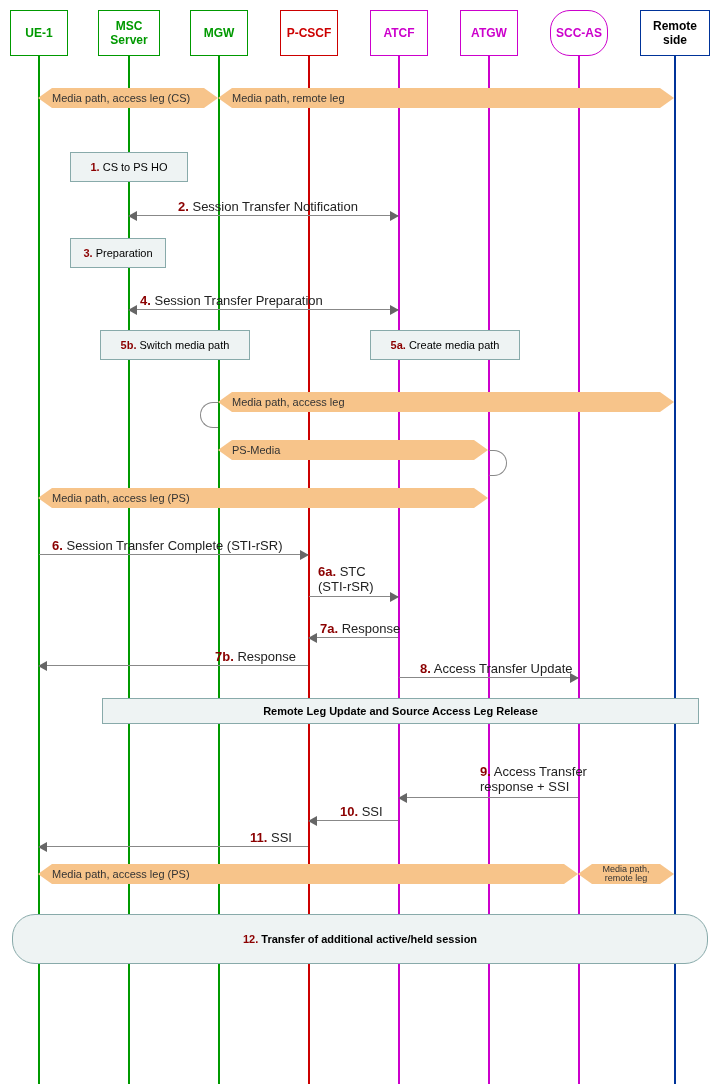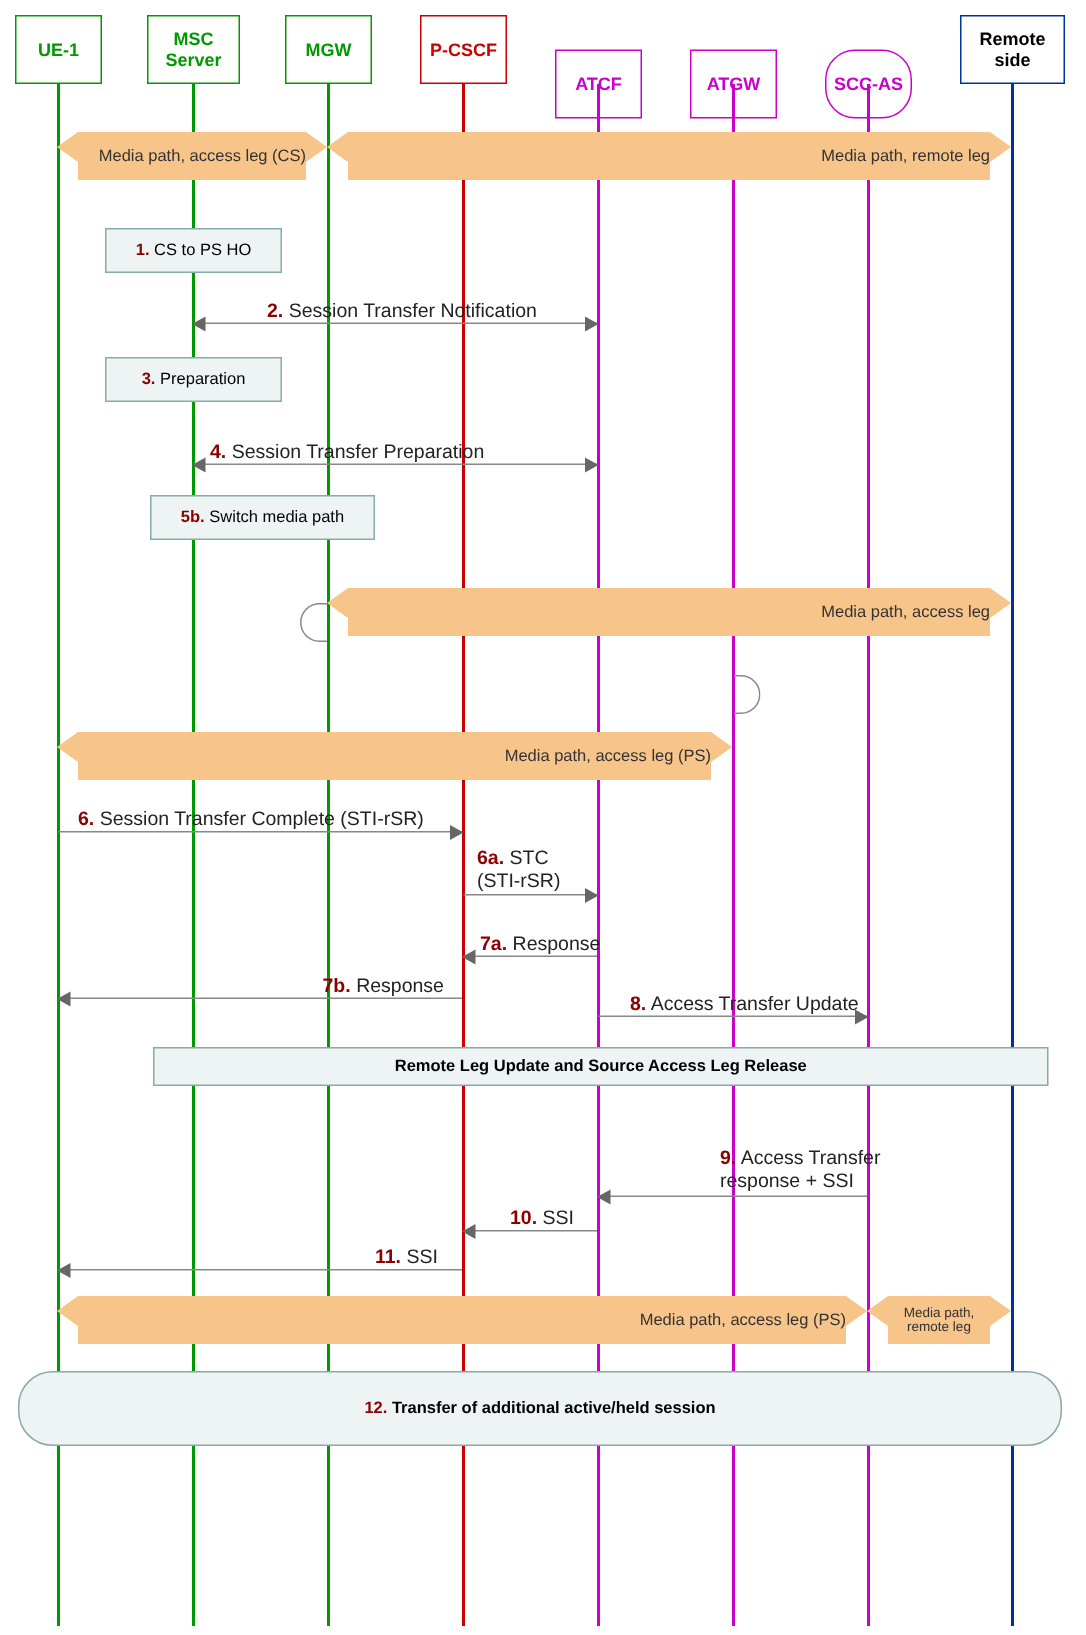--- a/index.html
+++ b/index.html
@@ -30,36 +30,36 @@
     line-height: 1.2;
   }
   .lifeline {
     position: absolute;
     top: 56px;
     bottom: 6px;
     width: 2px;
   }
   .c-green { color: #009900; border-color: #009900; }
   .c-red { color: #cc0000; border-color: #cc0000; }
-  .c-mag { color: #cc00cc; border-color: #cc00cc; margin-top: 23px; }
+  .c-mag { color: #cc00cc; border-color: #cc00cc; }
   .c-blue { color: #000000; border-color: #003399; }
   .l-green { background: #009900; }
   .l-red { background: #cc0000; }
   .l-mag { background: #cc00cc; }
   .l-blue { background: #003399; }
 
   .media-bar {
     position: absolute;
-    height: 32px;
+    height: 20px;
     background: #f7c48a;
     color: #333;
     font-size: 11px;
     display: flex;
     align-items: center;
-    justify-content: flex-end;
+    justify-content: flex-start;
   }
   .ah { position: absolute; width:0; height:0; border-top:10px solid transparent; border-bottom:10px solid transparent; top:0; }
   .ah-l { border-right: 14px solid #f7c48a; left: -14px; }
   .ah-r { border-left: 14px solid #f7c48a; right: -14px; }
 
   .msg-line {
     position: absolute;
     border-top: 1px solid #888;
     height: 0;
   }
@@ -139,43 +139,51 @@
   </div>
 
   <div class="msg-label" style="left:178px; top:199px;">
     <span class="num">2.</span> <span>Session Transfer Notification</span>
   </div>
   <div class="msg-line" style="left:129px; top:215px; width:269px;">
     <div class="la"></div>
       <div class="ra"></div>
   </div>
 
-  <div class="box" style="left:70px; top:238px; width:118px;">
+  <div class="box" style="left:70px; top:238px; width:96px;">
     <span class="num">3.</span> <span>Preparation</span>
   </div>
 
   <div class="msg-label" style="left:140px; top:293px;">
     <span class="num">4.</span> <span>Session Transfer Preparation</span>
   </div>
   <div class="msg-line" style="left:129px; top:309px; width:269px;">
     <div class="la"></div>
       <div class="ra"></div>
   </div>
 
   <div class="box" style="left:100px; top:330px; width:150px;">
     <span class="num">5b.</span> <span>Switch media path</span>
   </div>
+  <div class="box" style="left:370px; top:330px; width:150px;">
+    <span class="num">5a.</span> <span>Create media path</span>
+  </div>
 
   <div class="self-loop-l" style="left:200px; top:402px; width:18px; height:26px;"></div>
   <div class="media-bar" style="left:232px; top:392px; width:428px;">
     <div class="ah ah-l"></div>
       <span>Media path, access leg</span>
       <div class="ah ah-r"></div>
   </div>
 
+  <div class="media-bar" style="left:232px; top:440px; width:242px;">
+    <div class="ah ah-l"></div>
+      <span>PS-Media</span>
+      <div class="ah ah-r"></div>
+  </div>
   <div class="self-loop" style="left:489px; top:450px; width:18px; height:26px;"></div>
 
   <div class="media-bar" style="left:52px; top:488px; width:422px;">
     <div class="ah ah-l"></div>
       <span>Media path, access leg (PS)</span>
       <div class="ah ah-r"></div>
   </div>
 
   <div class="msg-label" style="left:52px; top:538px;">
     <span class="num">6.</span> <span>Session Transfer Complete (STI-rSR)</span>

